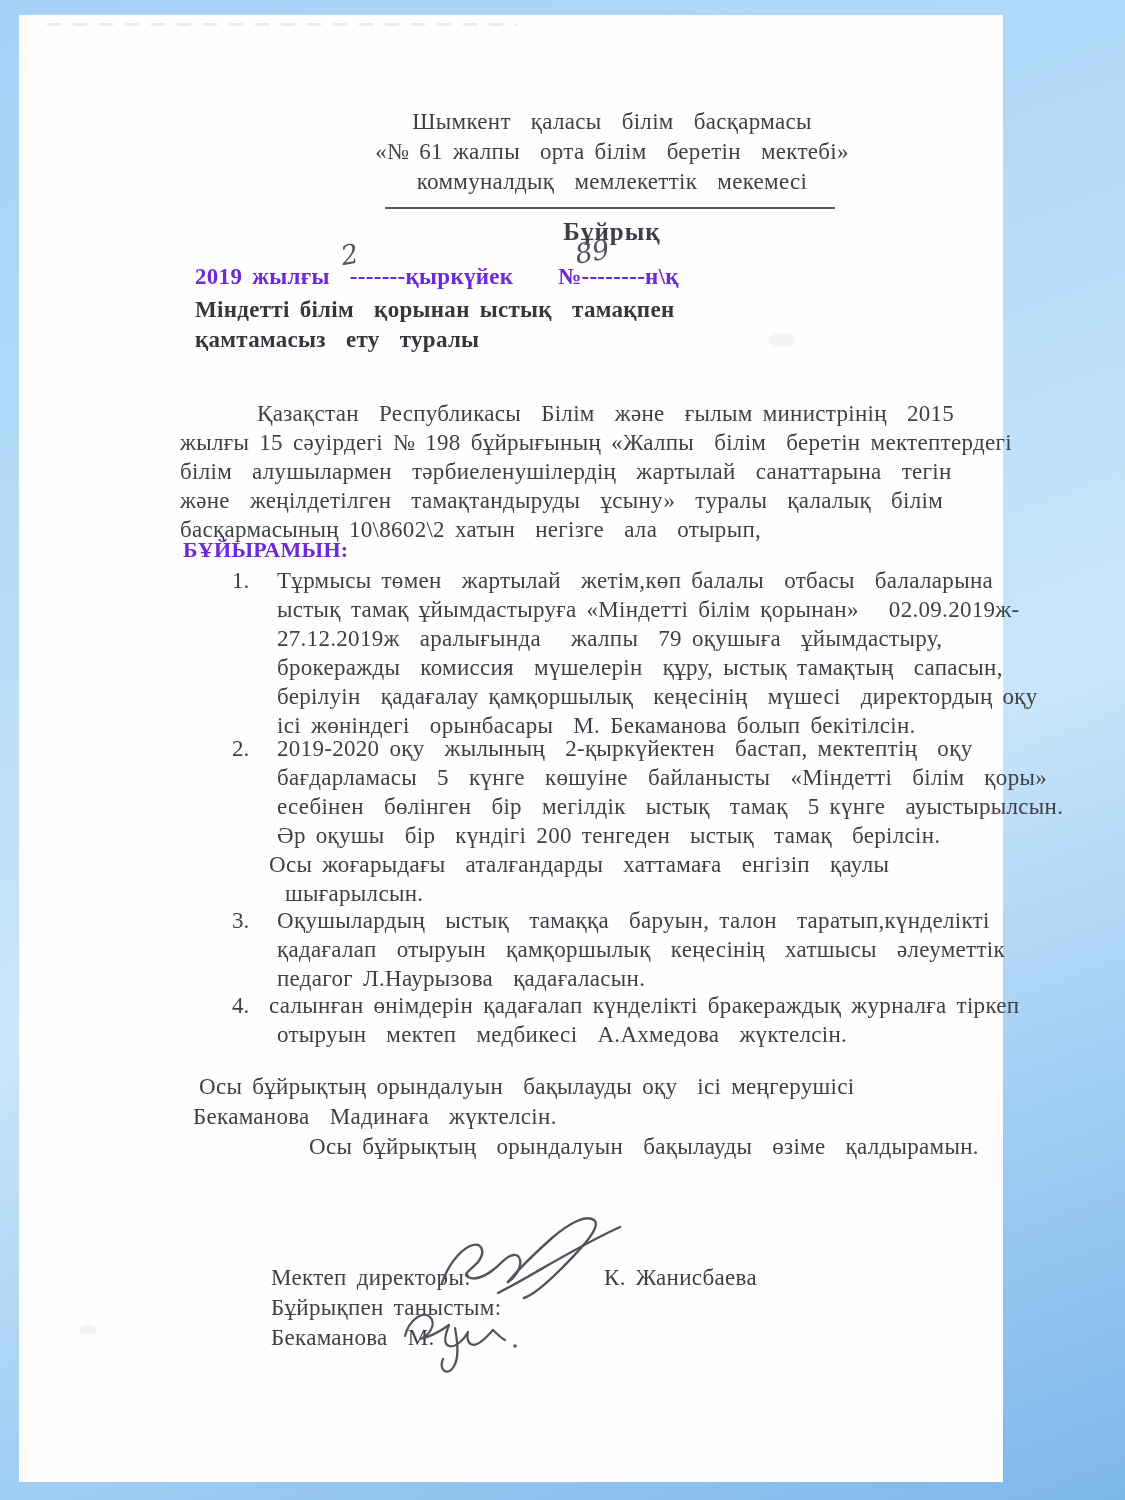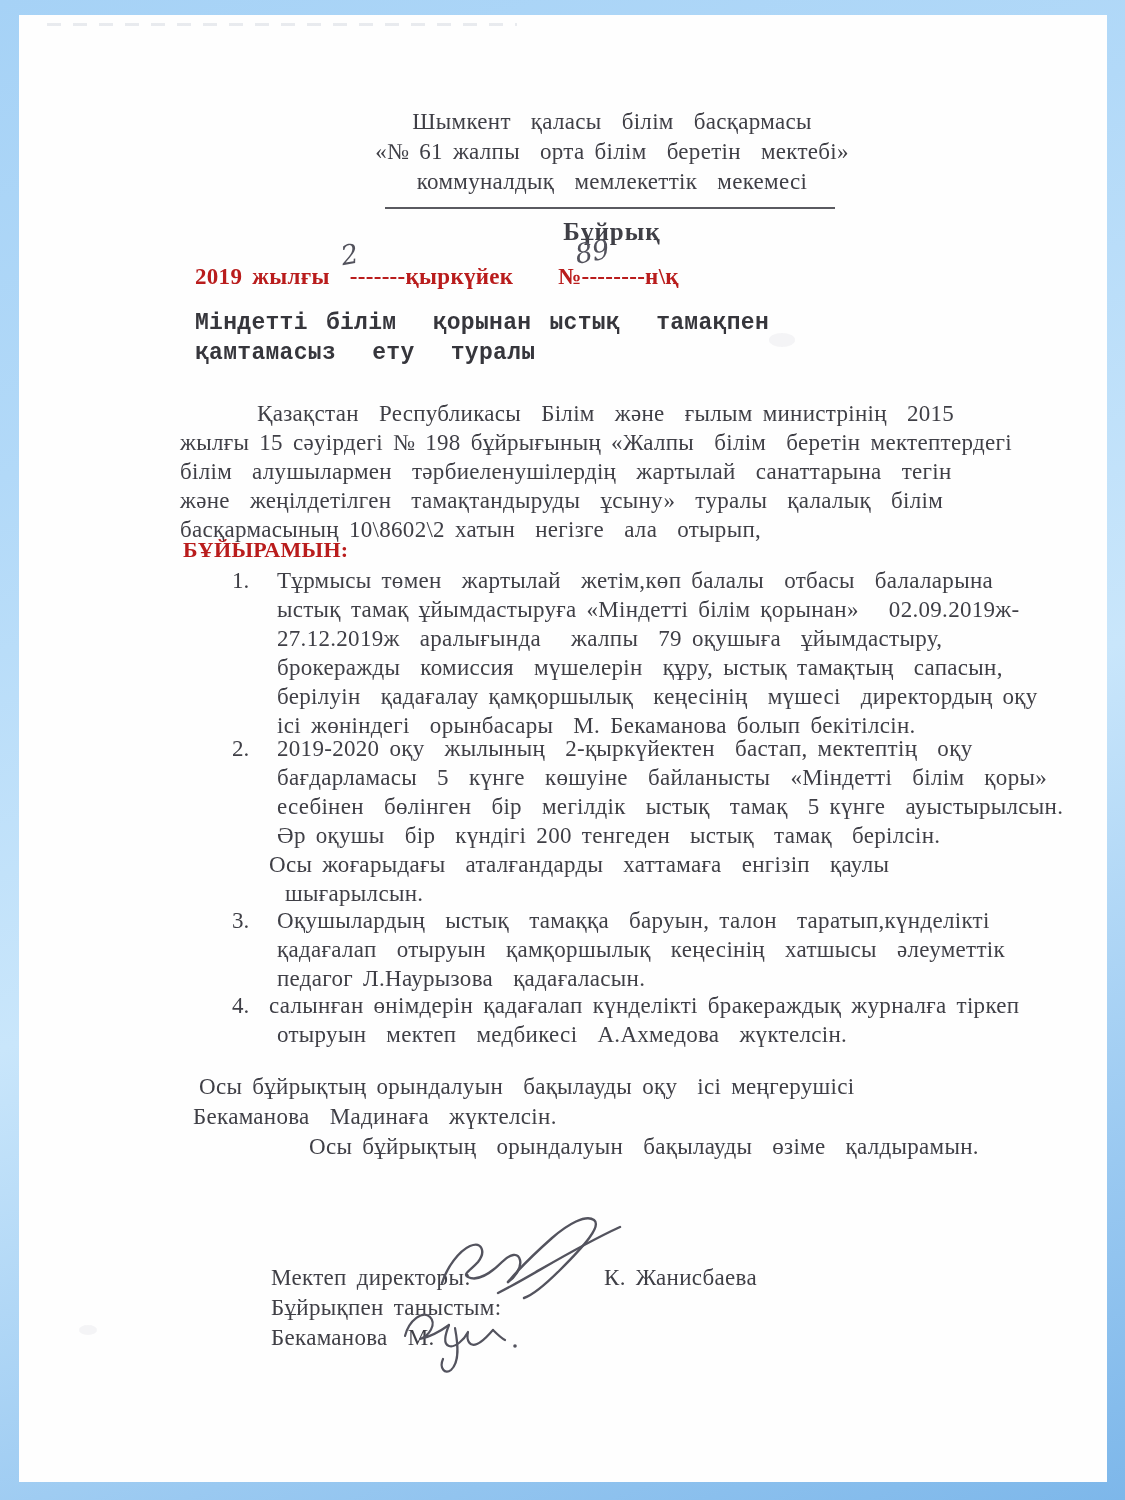--- a/index.html
+++ b/index.html
@@ -2,28 +2,28 @@
 <html><head>
 <meta charset="utf-8">
 <style>
   html,body{margin:0;padding:0;}
   body{
     width:1125px;height:1500px;position:relative;overflow:hidden;
     background:linear-gradient(160deg,#a6d2f6 0%,#b2d9f8 25%,#c9e6fb 55%,#9ac9f1 82%,#7db7ea 100%);
     font-family:"Liberation Serif","DejaVu Serif",serif;
   }
   .page{
-    position:absolute;left:19px;top:15px;width:1088px;height:1467px;
+    position:absolute;left:19px;top:15px;width:984px;height:1467px;
     background:#fefefe;color:#3f3f46;
   }
   .abs{position:absolute;}
   .line{white-space:pre;line-height:29px;font-size:23px;letter-spacing:.3px;word-spacing:4px;}
   .center-block{position:absolute;left:49px;width:1088px;text-align:center;}
   .org .line{line-height:30px;}
-  .bold{font-weight:bold;color:#b91c1c;}
+  .bold{font-weight:bold;color:#6d28d9;}
   .title-line{font-size:25px;font-weight:bold;letter-spacing:1px;}
   .rule{position:absolute;left:366px;top:192px;width:450px;border-top:2.5px solid #5a5a60;}
   .date-row{position:absolute;top:247px;left:0;width:100%;height:34px;}
   .date-left{position:absolute;left:176px;}
   .date-right{position:absolute;left:539px;}
   .hand{
     position:absolute;font-family:"DejaVu Serif",serif;font-style:italic;
     color:#52525c;transform:rotate(-10deg);font-size:27px;font-weight:500;
   }
   .subject .line{font-weight:bold;color:#36363c;line-height:30px;}
@@ -67,21 +67,21 @@
     <span class="title-line">Бұйрық</span>
   </div>
 
   <div class="date-row">
     <span class="date-left line bold"><span>2019 жылғы</span>  <span>-------</span><span>қыркүйек</span></span>
     <span class="date-right line bold"><span>№</span><span>--------</span><span>н\қ</span></span>
   </div>
   <span class="hand" style="left:322px;top:224px;">2</span>
   <span class="hand" style="left:556px;top:221px;">89</span>
 
-  <div class="abs subject" style="left:176px;top:293px;font-family:Liberation Mono, monospace;">
+  <div class="abs subject" style="left:176px;top:280px;">
     <div class="line">Міндетті білім  қорынан ыстық  тамақпен</div>
     <div class="line">қамтамасыз  ету  туралы</div>
   </div>
 
   <div class="preamble">
     <div class="line">Қазақстан  Республикасы  Білім  және  ғылым министрінің  2015</div>
     <div class="line">жылғы 15 сәуірдегі № 198 бұйрығының «Жалпы  білім  беретін мектептердегі</div>
     <div class="line">білім  алушылармен  тәрбиеленушілердің  жартылай  санаттарына  тегін</div>
     <div class="line">және  жеңілдетілген  тамақтандыруды  ұсыну»  туралы  қалалық  білім</div>
     <div class="line">басқармасының 10\8602\2 хатын  негізге  ала  отырып,</div>

